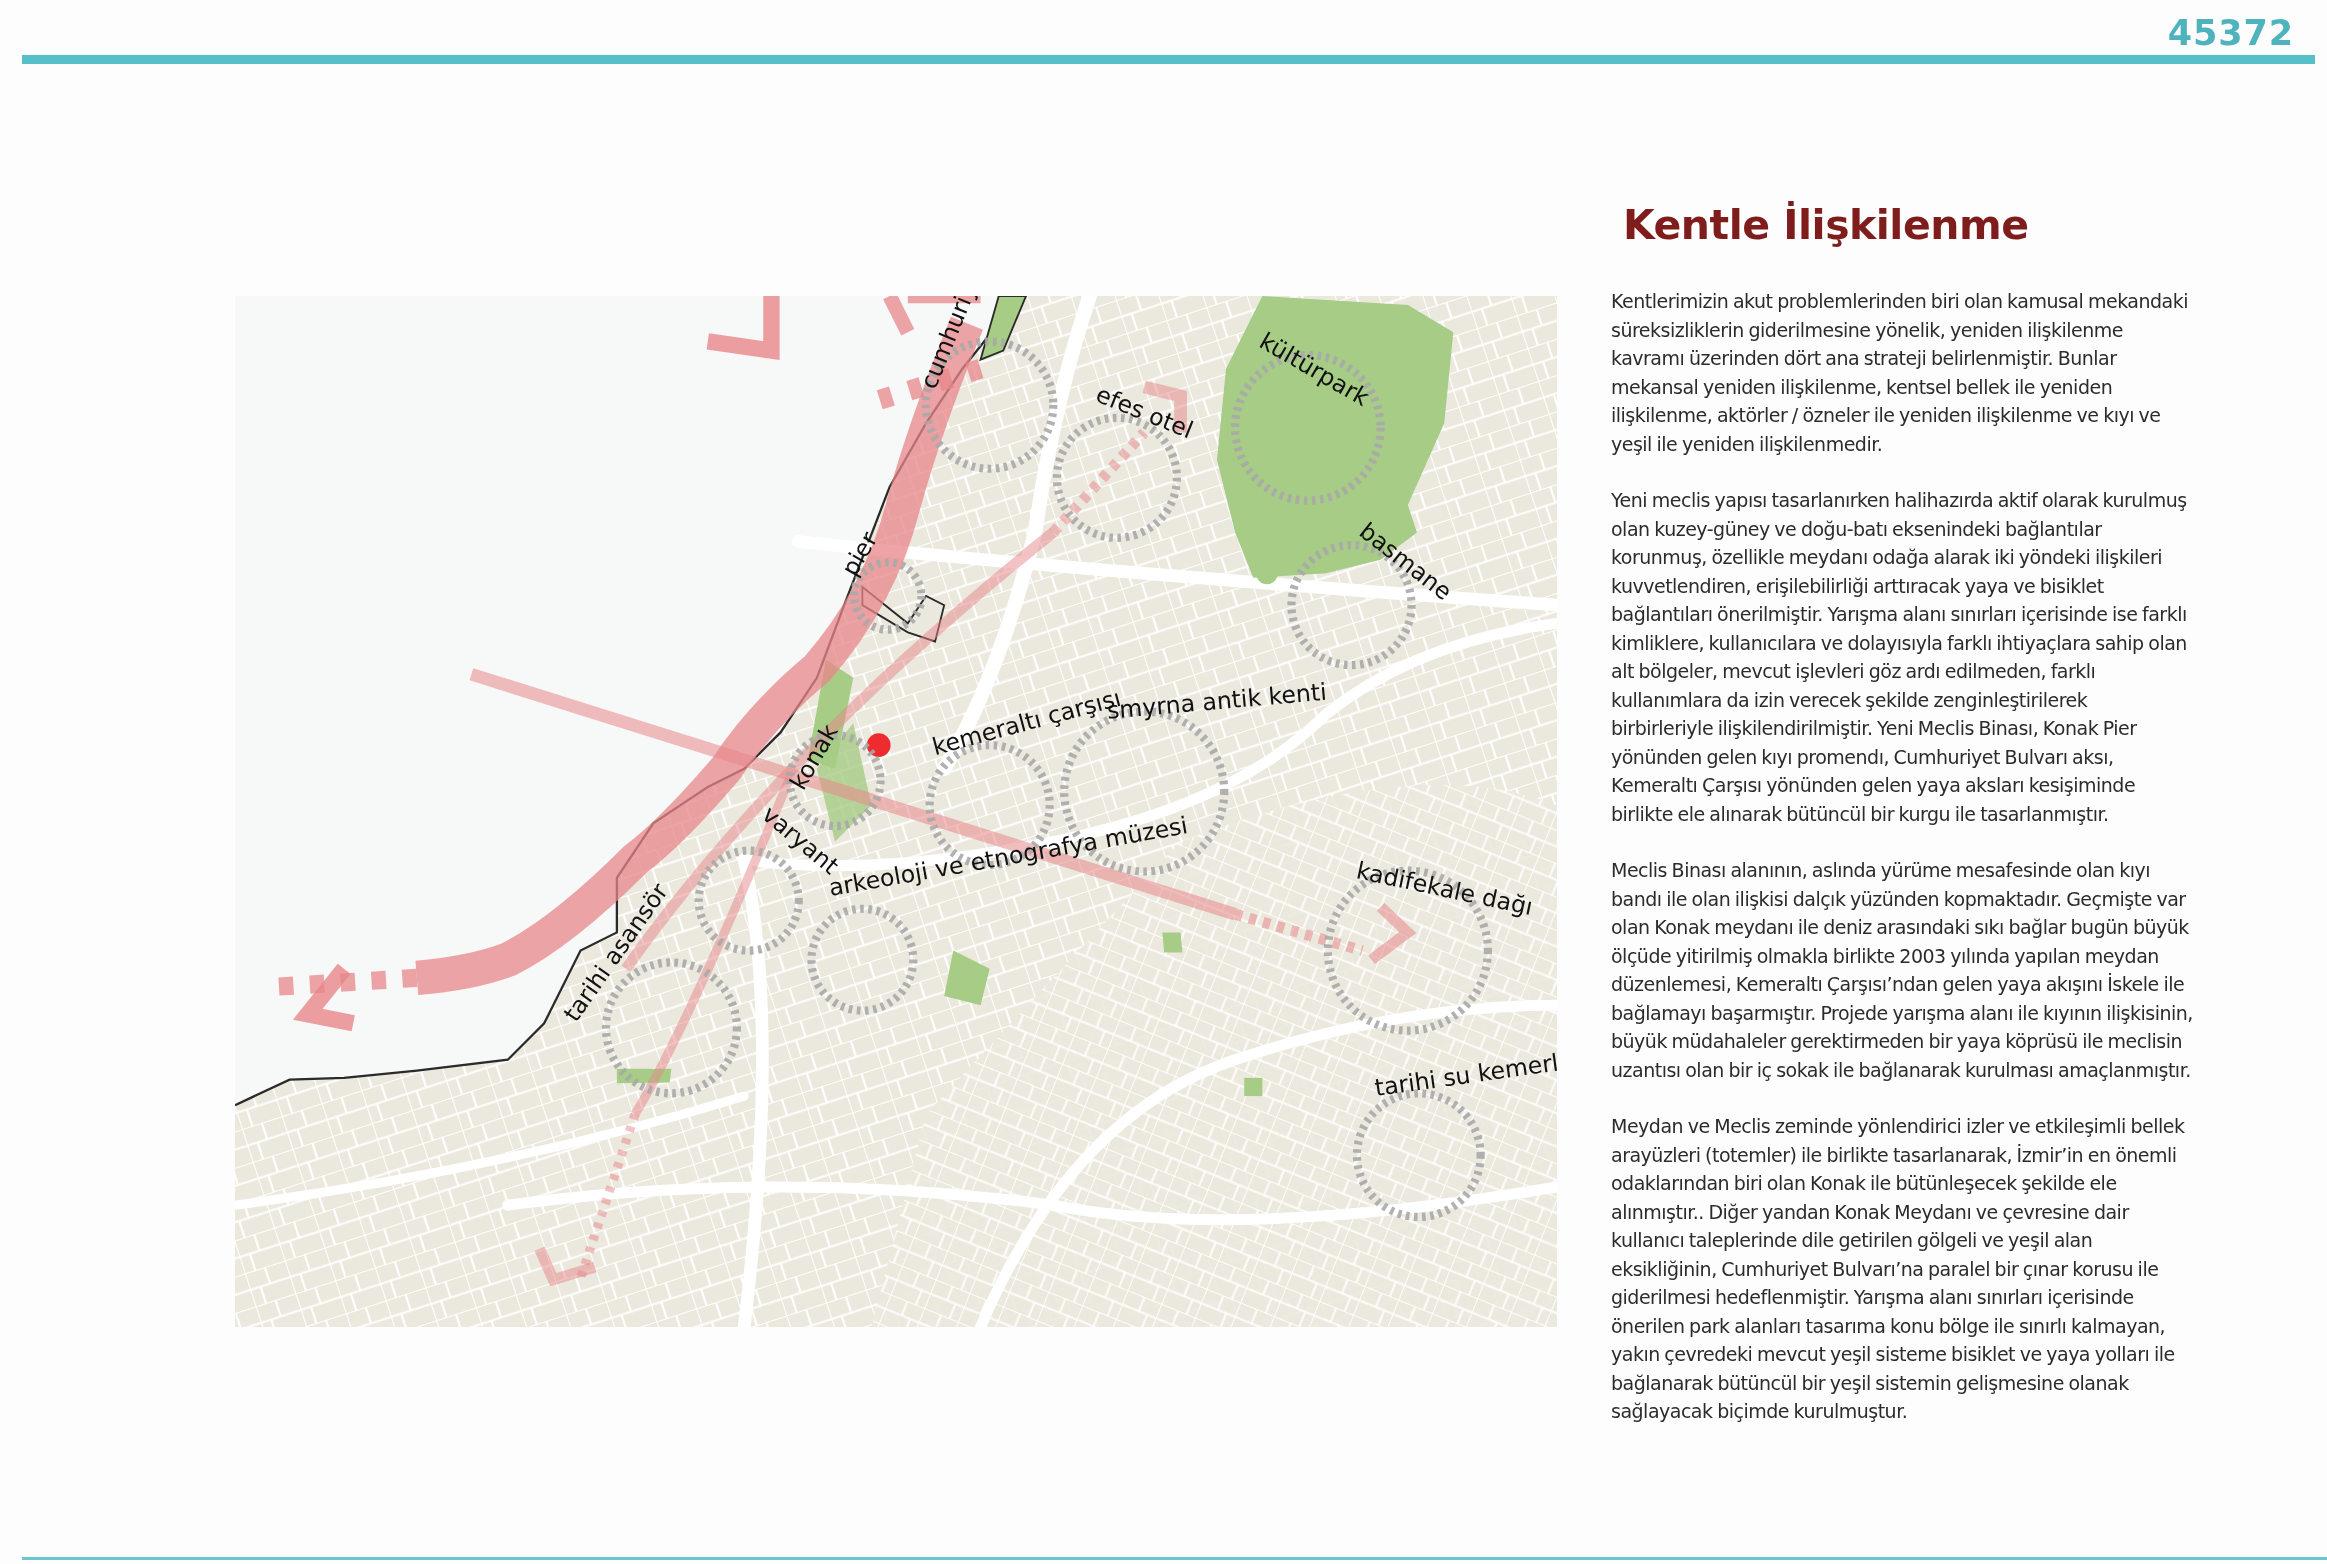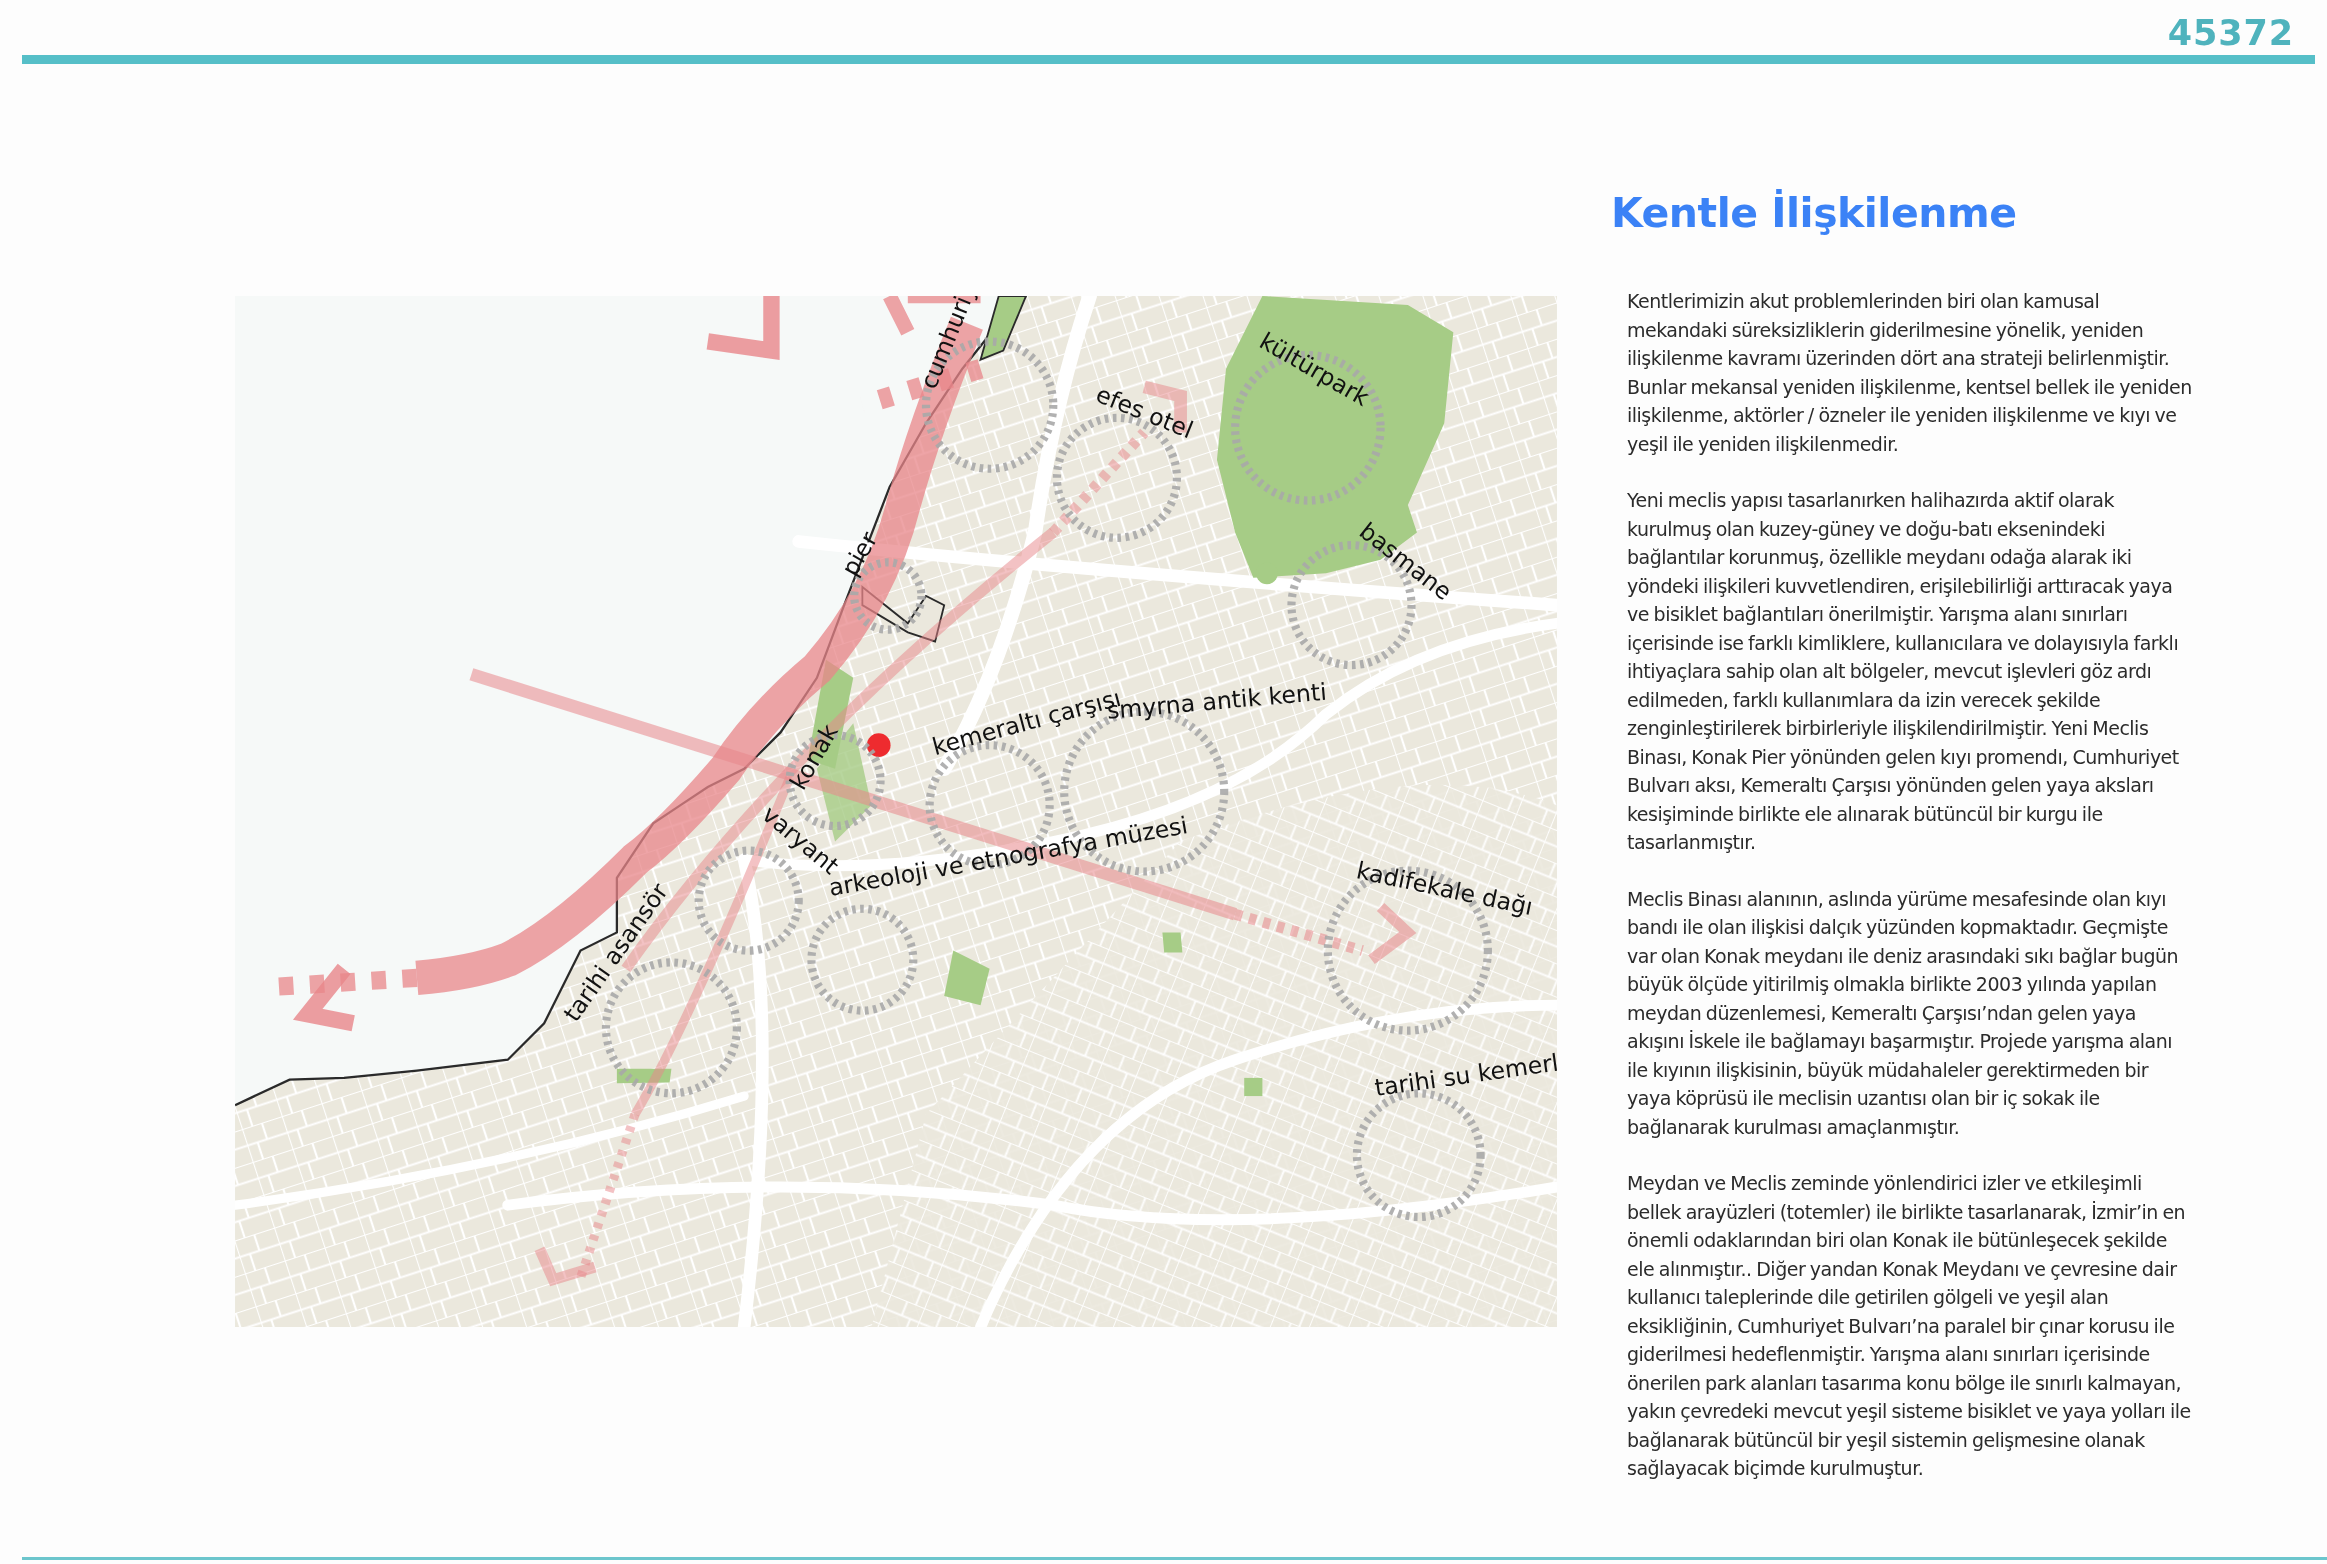--- a/index.html
+++ b/index.html
@@ -2,25 +2,25 @@
 <html style="font-size:14.5px"><head>
 <meta charset="utf-8">
 <style>
   html, body { margin: 0; padding: 0; background: #fdfdfd; }
   body { width: 2327px; height: 1565px; position: relative; overflow: hidden;
          font-family: "Liberation Sans", sans-serif; }
   .top-rule { position: absolute; left: 22px; top: 55px; width: 2293px; height: 9px; background: #56bfc8; }
   .bottom-rule { position: absolute; left: 22px; top: 1557px; width: 2306px; height: 2.7px; background: #6cc6cd; }
   .page-number { position: absolute; right: 33px; top: 12.7px; font-size: 35px; font-weight: bold;
                  color: #4fb3bd; letter-spacing: 0.9px; font-family: "DejaVu Sans", sans-serif; margin-left: 9px; }
-  .section-title { position: absolute; left: 1611px; top: 189px; margin: 0; font-size: 41px;
-                   font-weight: bold; color: #3b82f6; font-family: "DejaVu Sans", sans-serif;
+  .section-title { position: absolute; left: 1611px; top: 189px; margin: 12px; font-size: 41px;
+                   font-weight: bold; color: #7f1d1d; font-family: "DejaVu Sans", sans-serif;
                    letter-spacing: -0.5px; }
   .body-text { position: absolute; left: 1611px; top: 287px; width: 582px; }
-  .body-text p { margin: 0 0 28px 16px; font-size: 19px; line-height: 28.5px; color: #2b2b2b;
+  .body-text p { margin: 0 0 28px 0; font-size: 19px; line-height: 28.5px; color: #2b2b2b;
                  font-family: "DejaVu Sans", sans-serif; letter-spacing: -0.5px; word-spacing: -0.9px; }
   .map-frame { position: absolute; left: 235px; top: 296px; width: 1322px; height: 1031px; overflow: hidden; background: #f6f9f8; }
   .map-frame svg { display: block; }
   .map-label { font-family: "DejaVu Sans", sans-serif; font-size: 26px; fill: #111; }
 </style>
 </head>
 <body>
 
 <div class="page-number">45372</div>
 <div class="top-rule"></div>

